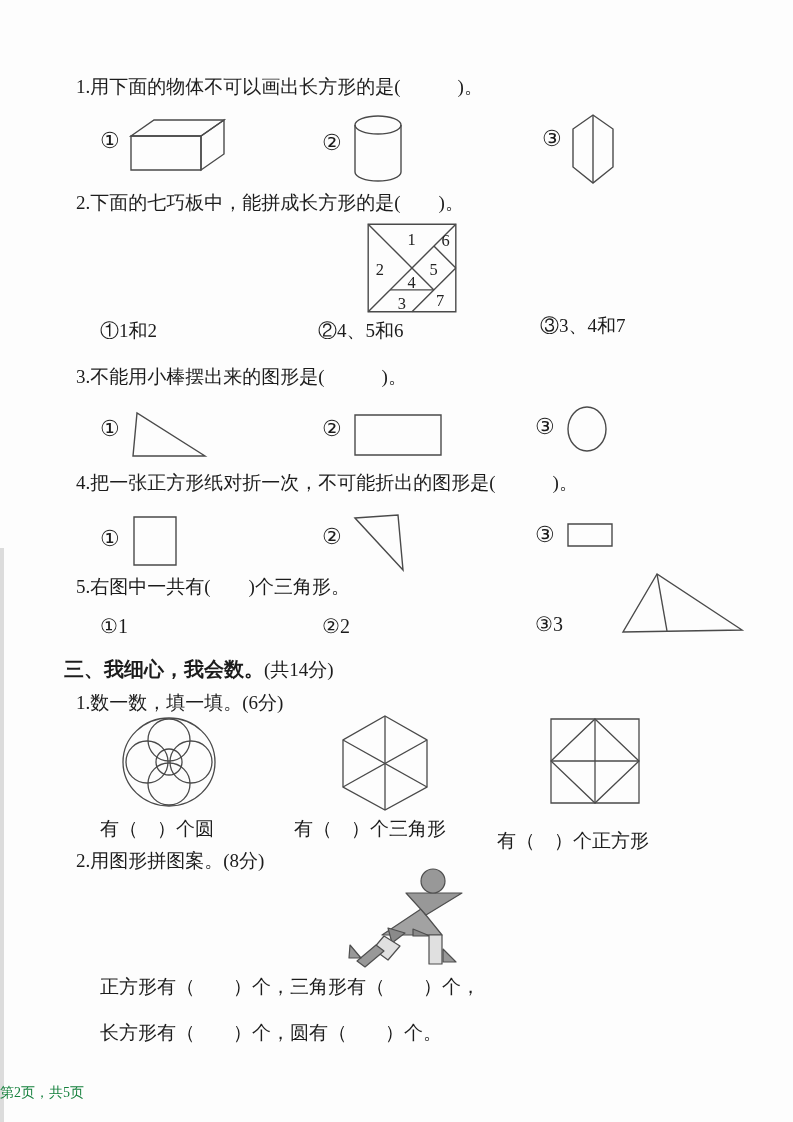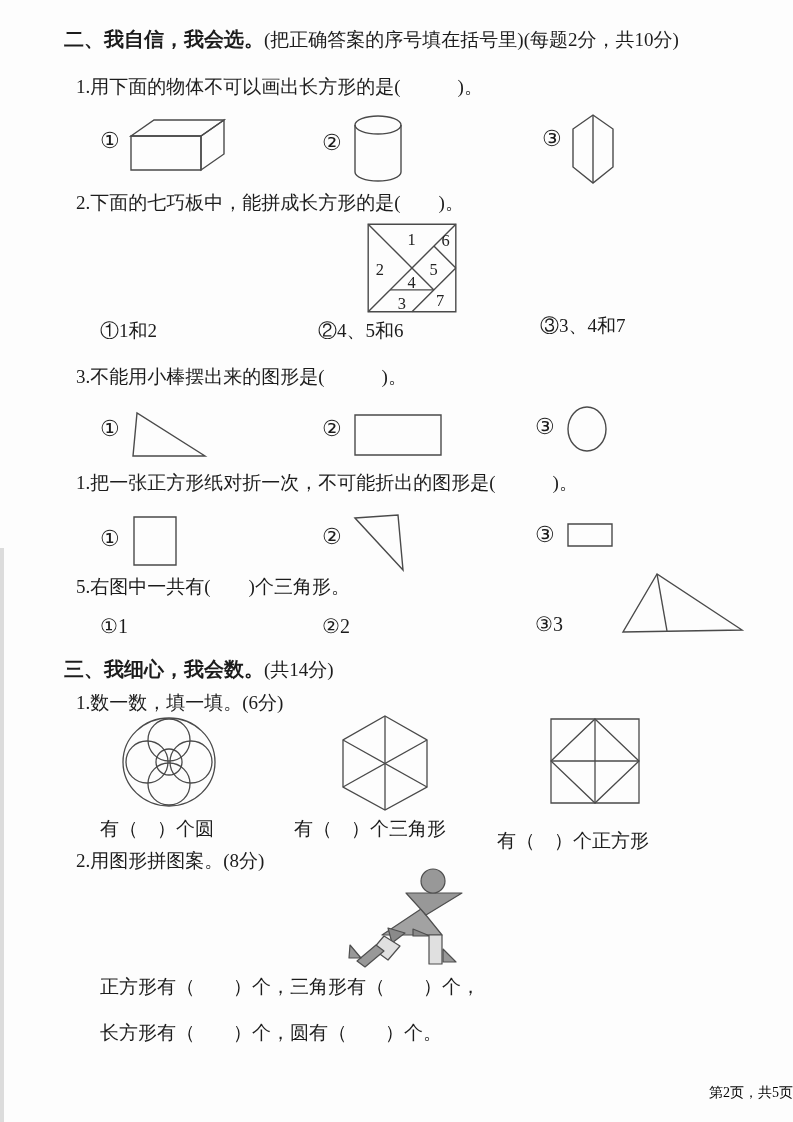--- a/index.html
+++ b/index.html
@@ -7,37 +7,34 @@
     position:relative;width:793px;height:1122px;background:#fdfdfd;
     font-family:"Liberation Serif", serif;color:#1c1c1c;overflow:hidden;
   }
   .abs{position:absolute;white-space:nowrap;}
   .heading{font-family:"Liberation Sans", sans-serif;font-weight:700;font-size:20px;}
   .hnote{font-family:"Liberation Serif", serif;font-weight:400;font-size:19px;}
   .qtext{font-size:19px;}
   .opt{font-size:19px;font-family:Liberation Serif, serif;}
   .marker{font-size:22px;}
   .count-line{font-size:19px;}
-  .footer{position:absolute;left:0;right:0;top:1084px;text-align:right;
-    font-size:14px;color:#000000;}
+  .footer{position:absolute;left:0;right:0;top:1084px;text-align:left;
+    font-size:14px;color:#15803d;}
   .edge{position:absolute;left:0;top:548px;width:4px;height:574px;background:#dcdcdc;}
   svg{display:block;}
   svg line, svg path, svg polygon, svg rect, svg ellipse, svg circle{vector-effect:non-scaling-stroke;}
   .tg-num{font-family:"Liberation Serif", serif;font-size:15px;fill:#222;}
 </style>
 </head>
 <body>
 
 <div class="page">
 
   <div class="edge"></div>
 
-  <div class="abs heading" style="left:64px;top:26px;">
-    <span>二、我自信，我会选。</span><span class="hnote">(把正确答案的序号填在括号里)(每题2分，共10分)</span>
-  </div>
 
   <div class="abs qtext" style="left:76px;top:74px;">1.用下面的物体不可以画出长方形的是(　　　)。</div>
   <div class="abs marker" style="left:100px;top:128px;">①</div>
   <svg class="abs" style="left:128px;top:116px;" width="100" height="58" viewBox="0 0 100 58">
     <g fill="none" stroke="#4a4a4a" stroke-width="1.4">
       <polygon points="3,20 26,4 96,4 73,20"></polygon>
       <polygon points="3,20 73,20 73,54 3,54"></polygon>
       <polygon points="73,20 96,4 96,38 73,54"></polygon>
     </g>
   </svg>
@@ -87,21 +84,21 @@
   </svg>
   <div class="abs marker" style="left:322px;top:416px;">②</div>
   <svg class="abs" style="left:352px;top:412px;" width="92" height="46" viewBox="0 0 92 46">
     <rect x="3" y="3" width="86" height="40" fill="none" stroke="#4a4a4a" stroke-width="1.4"></rect>
   </svg>
   <div class="abs marker" style="left:535px;top:414px;">③</div>
   <svg class="abs" style="left:565px;top:404px;" width="44" height="50" viewBox="0 0 44 50">
     <ellipse cx="22" cy="25" rx="19" ry="22" fill="none" stroke="#4a4a4a" stroke-width="1.4"></ellipse>
   </svg>
 
-  <div class="abs qtext" style="left:76px;top:470px;">1.把一张正方形纸对折一次，不可能折出的图形是(　　　)。</div>
+  <div class="abs qtext" style="left:76px;top:470px;">4.把一张正方形纸对折一次，不可能折出的图形是(　　　)。</div>
   <div class="abs marker" style="left:100px;top:526px;">①</div>
   <svg class="abs" style="left:131px;top:514px;" width="48" height="54" viewBox="0 0 48 54">
     <rect x="3" y="3" width="42" height="48" fill="none" stroke="#4a4a4a" stroke-width="1.4"></rect>
   </svg>
   <div class="abs marker" style="left:322px;top:524px;">②</div>
   <svg class="abs" style="left:352px;top:512px;" width="56" height="62" viewBox="0 0 56 62">
     <polygon points="3,6 46,3 51,58" fill="none" stroke="#4a4a4a" stroke-width="1.4"></polygon>
   </svg>
   <div class="abs marker" style="left:535px;top:522px;">③</div>
   <svg class="abs" style="left:565px;top:521px;" width="50" height="28" viewBox="0 0 50 28">

